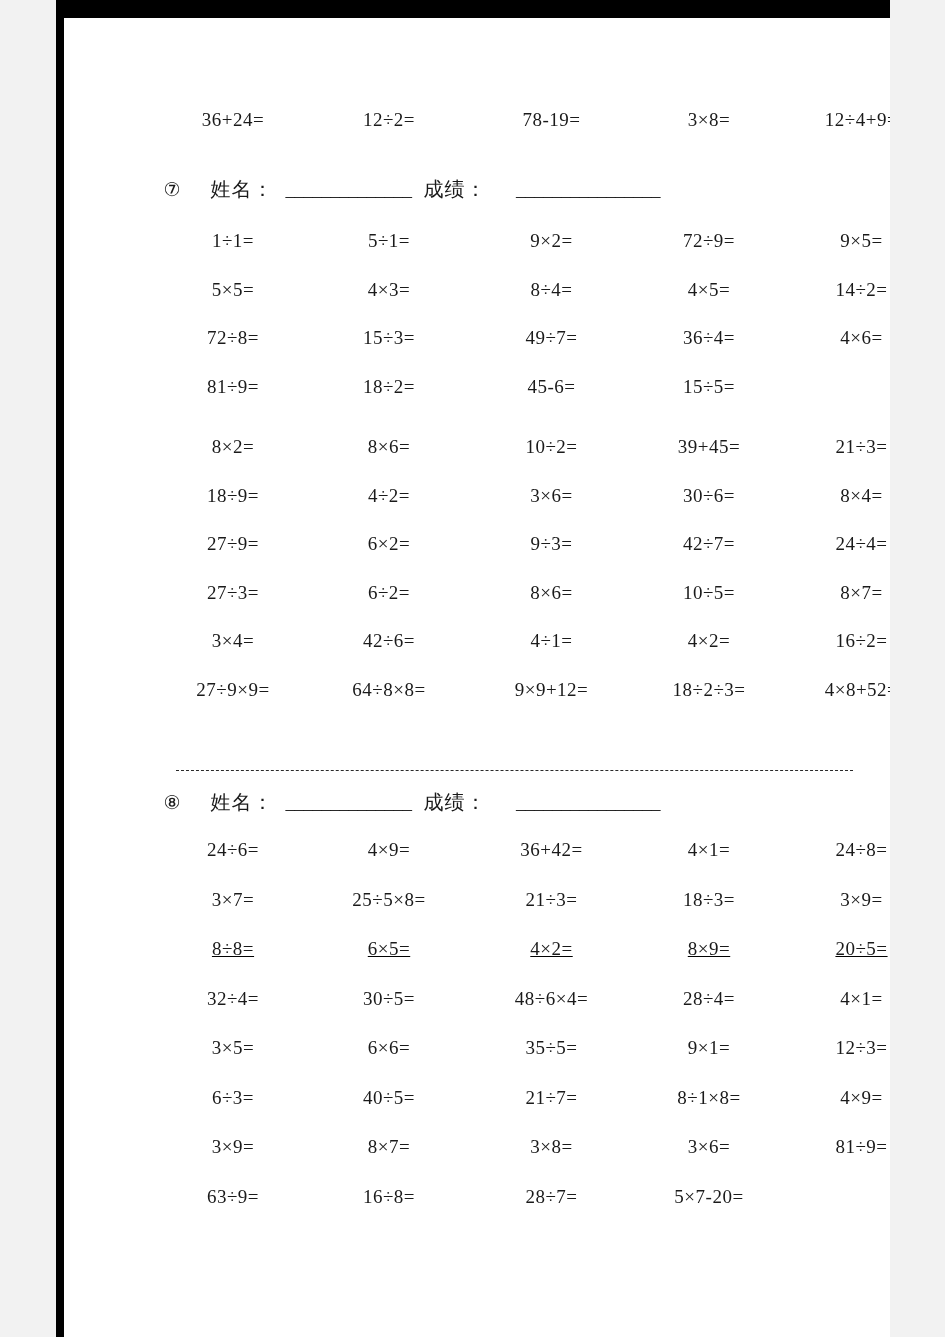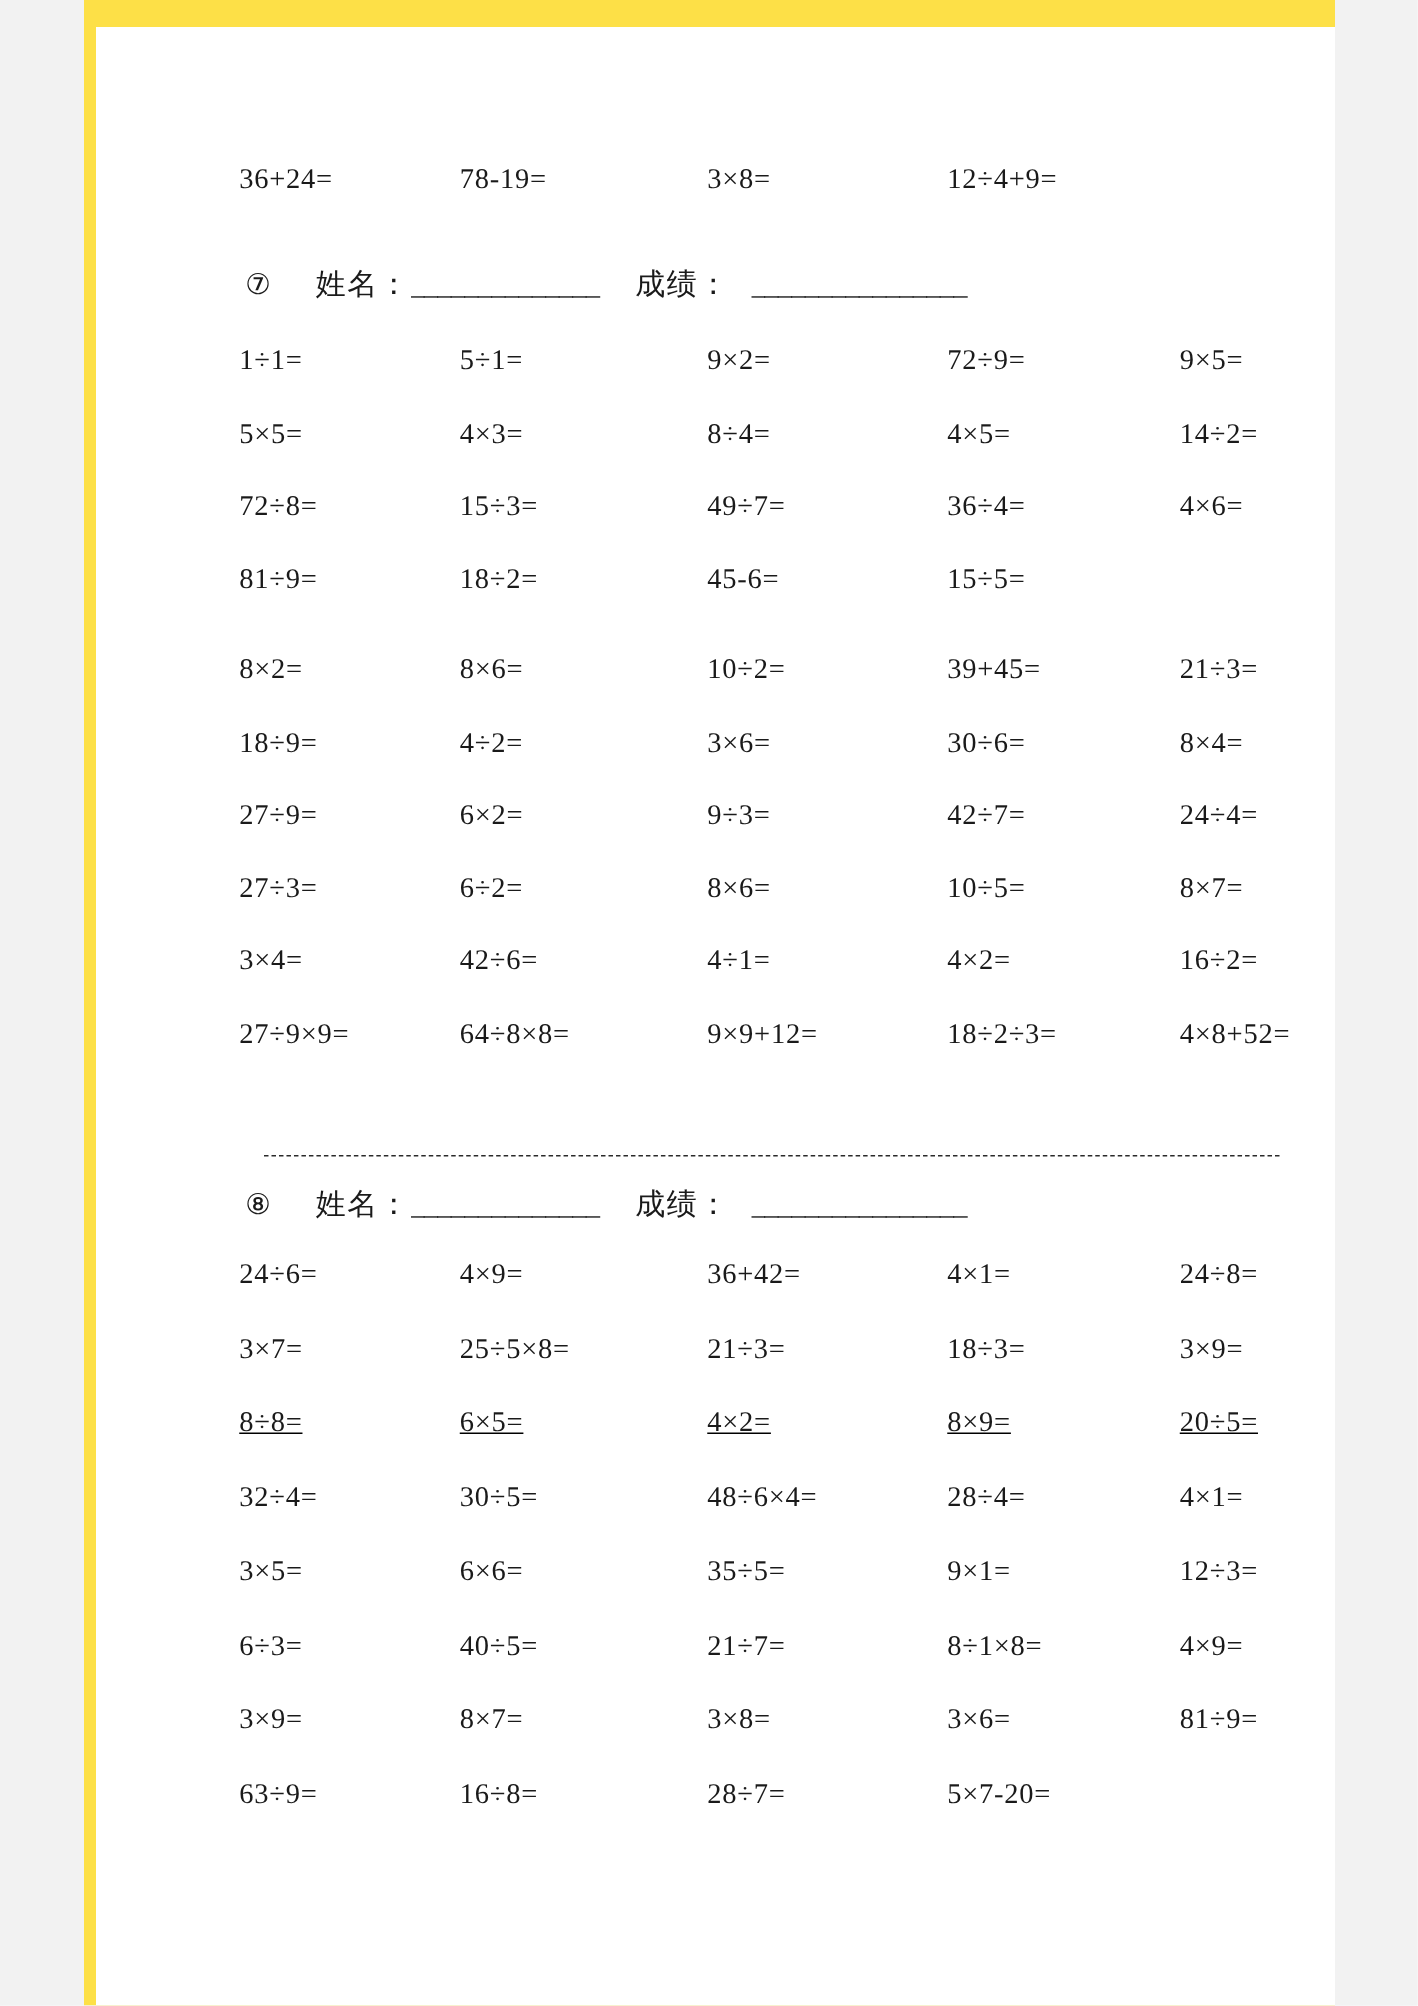--- a/index.html
+++ b/index.html
@@ -9,23 +9,24 @@
     background: #f2f2f2;
   }
   body {
     font-family: "Liberation Serif", "DejaVu Serif", serif;
   }
   .page {
     position: relative;
     width: 834px;
     height: 1337px;
     margin: 0 auto;
-    background: #fde047;
+    background: #000000;
     box-sizing: border-box;
     overflow: hidden;
+    text-align: center;
   }
   .sheet {
     position: absolute;
     left: 8px;
     top: 18px;
     width: 929px;
     height: 1319px;
     background: #ffffff;
   }
   .content {
@@ -97,20 +98,21 @@
   }
 </style>
 </head>
 <body>
 
 <div class="page">
   <div class="sheet">
     <div class="content" id="content">
         <div class="prob-row" style="margin-top: 92px; height: 48px;">
           <div class="prob-cell">36+24=</div>
+          <div class="prob-cell">12÷2=</div>
           <div class="prob-cell">78-19=</div>
           <div class="prob-cell">3×8=</div>
           <div class="prob-cell">12÷4+9=</div>
         </div>
         <div class="sec-header" style="margin-top: 18px;">
           <span class="sec-num">⑦</span>
           <span class="sec-label">姓名：</span>
           <span class="blank blank-name">______________</span>
           <span class="sec-label">成绩：</span>
           <span class="blank blank-score">________________</span>

